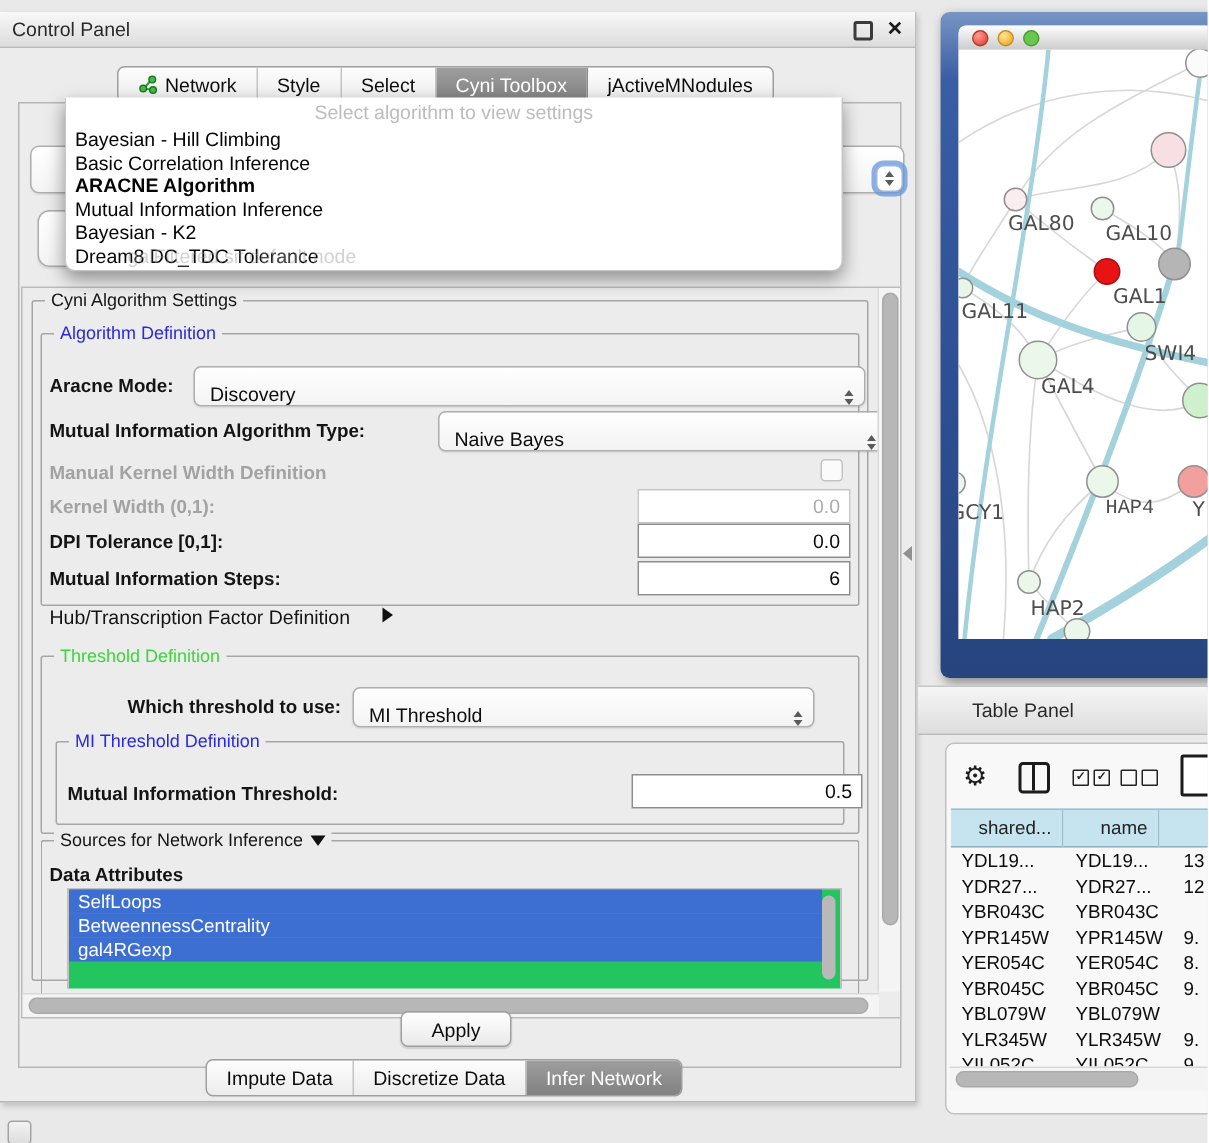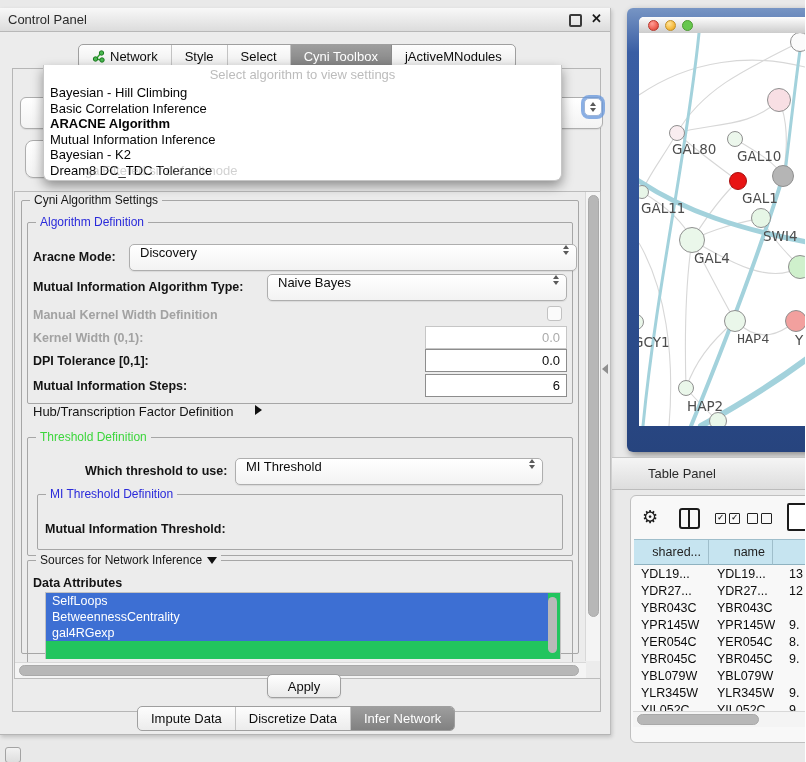--- a/index.html
+++ b/index.html
@@ -23,21 +23,21 @@
        border:1px solid #9f9f9f;border-radius:5px;overflow:hidden;}
   .seg .s{display:flex;align-items:center;gap:5px;padding:0 13px;font-size:13px;
           border-right:1px solid #c3c3c3;color:#0c0c0c;white-space:nowrap;}
   .seg .s:last-child{border-right:none;}
   .seg .s.sel{background:linear-gradient(#9e9e9e,#818181);color:#fff;border-right-color:#8a8a8a;}
 
   
   .content{left:12px;top:60px;width:587px;height:642px;border:1px solid #b6b6b6;background:#ececec;}
 
   
-  .combo{position:absolute;display:flex;align-items:flex-start;font-size:13px;
+  .combo{position:absolute;display:flex;align-items:flex-end;font-size:13px;
          background:linear-gradient(#ffffff,#f3f3f3);border:1px solid #aeaeae;border-radius:5px;
          box-shadow:0 1px 1px rgba(0,0,0,.08);padding-left:10px;color:#0c0c0c;}
   .combo .arrows{margin-left:auto;display:flex;flex-direction:column;align-items:center;gap:2px;padding:0 7px;}
   .tri-up{width:0;height:0;border-left:3.5px solid transparent;border-right:3.5px solid transparent;border-bottom:4.5px solid #5a5a5a;}
   .tri-dn{width:0;height:0;border-left:3.5px solid transparent;border-right:3.5px solid transparent;border-top:4.5px solid #5a5a5a;}
   .tri-right{width:0;height:0;border-top:5px solid transparent;border-bottom:5px solid transparent;border-left:7px solid #111;}
   .tri-down-sm{width:0;height:0;border-left:5.5px solid transparent;border-right:5.5px solid transparent;border-top:7px solid #111;display:inline-block;}
   .focusring{box-shadow:0 0 0 3px rgba(100,150,220,.75);}
 
   
@@ -177,21 +177,21 @@
       </div>
       <span class="lbl" style="left:18px;top:58px;">Aracne Mode:</span>
       <div class="combo" style="left:114px;top:52px;width:436px;height:25px;">
         <span>Discovery</span>
         <span class="arrows">
             <span class="tri-up"></span>
             <span class="tri-dn"></span>
           </span>
       </div>
       <span class="lbl" style="left:18px;top:88px;">Mutual Information Algorithm Type:</span>
-      <div class="combo" style="left:252px;top:82px;width:288px;height:25px;">
+      <div class="combo" style="left:277px;top:82px;width:288px;height:25px;">
         <span>Naive Bayes</span>
         <span class="arrows">
             <span class="tri-up"></span>
             <span class="tri-dn"></span>
           </span>
       </div>
       <span class="lbl dis" style="left:18px;top:116px;">Manual Kernel Width Definition</span>
       <span class="cb" style="left:532px;top:114px;"></span>
       <span class="lbl dis" style="left:18px;top:139px;">Kernel Width (0,1):</span>
       <div class="tf dis" style="left:410px;top:134px;width:128px;height:21px;">
@@ -217,20 +217,23 @@
         <span>MI Threshold</span>
         <span class="arrows">
             <span class="tri-up"></span>
             <span class="tri-dn"></span>
           </span>
       </div>
       <div class="group" style="left:22px;top:302px;width:524px;height:54px;">
         <span class="legend blue">MI Threshold Definition</span>
       </div>
       <span class="lbl" style="left:30px;top:330px;">Mutual Information Threshold:</span>
+      <div class="tf" style="left:406px;top:324px;width:140px;height:21px;">
+          <span>0.5</span>
+        </div>
 
       <div class="group" style="left:12px;top:368px;width:544px;height:108px;border-bottom:none;">
         <span class="legend">
           <span>Sources for Network Inference</span>
           <span class="tri-down-sm"></span>
         </span>
       </div>
       <span class="lbl" style="left:18px;top:384px;">Data Attributes</span>
       <div class="listbox" style="left:30px;top:400px;width:514px;height:66px;border-bottom:none;">
         <div class="li" style="width:496px;">SelfLoops</div>

